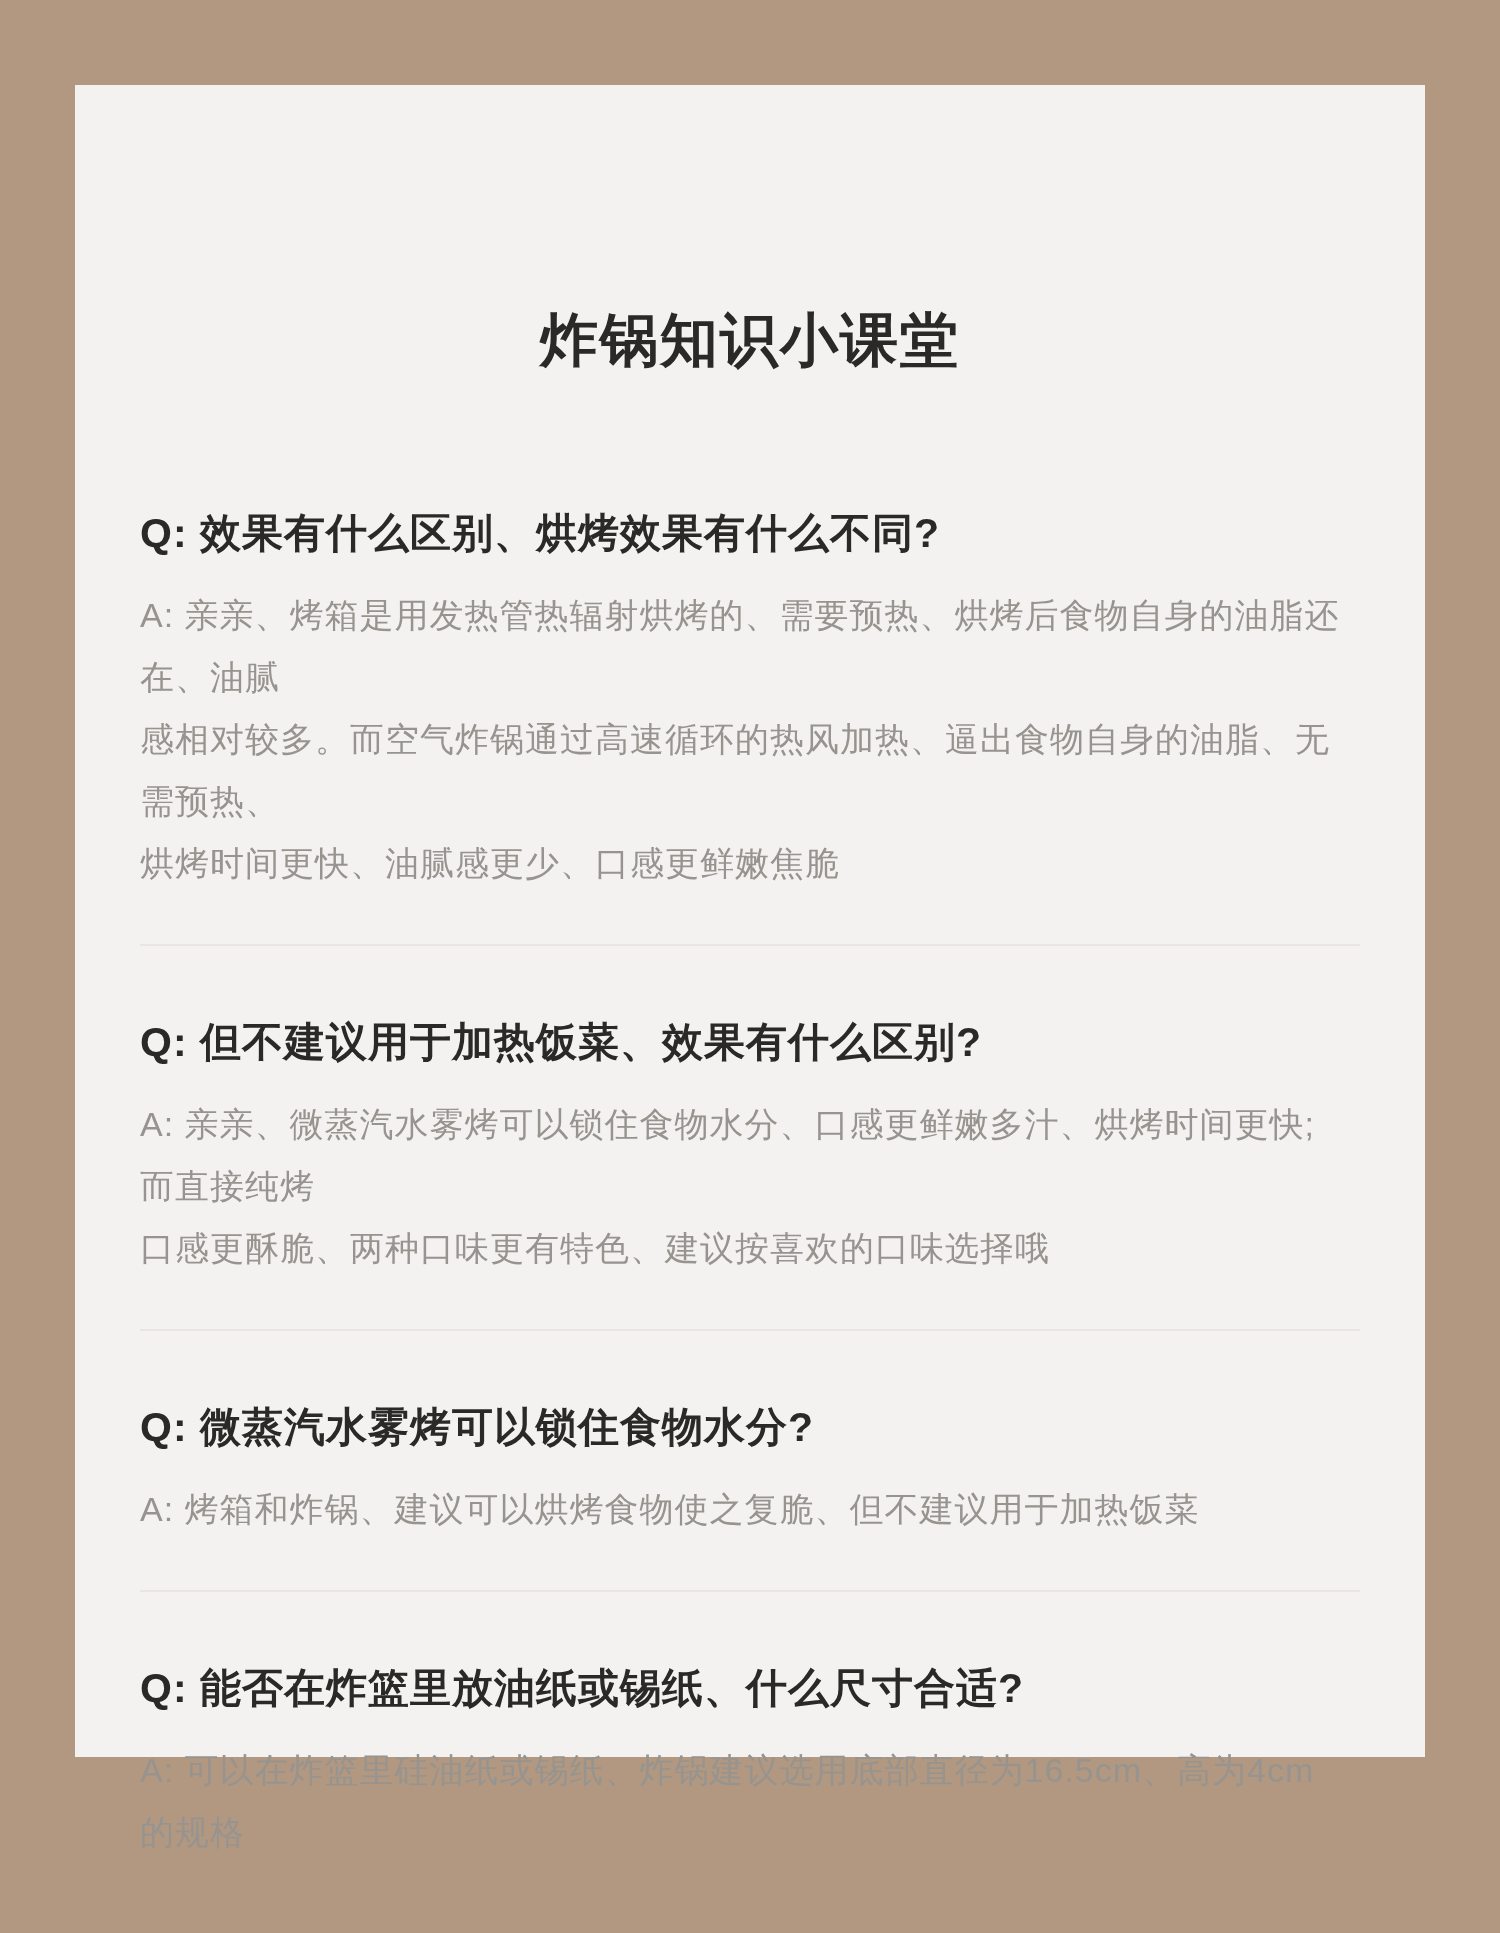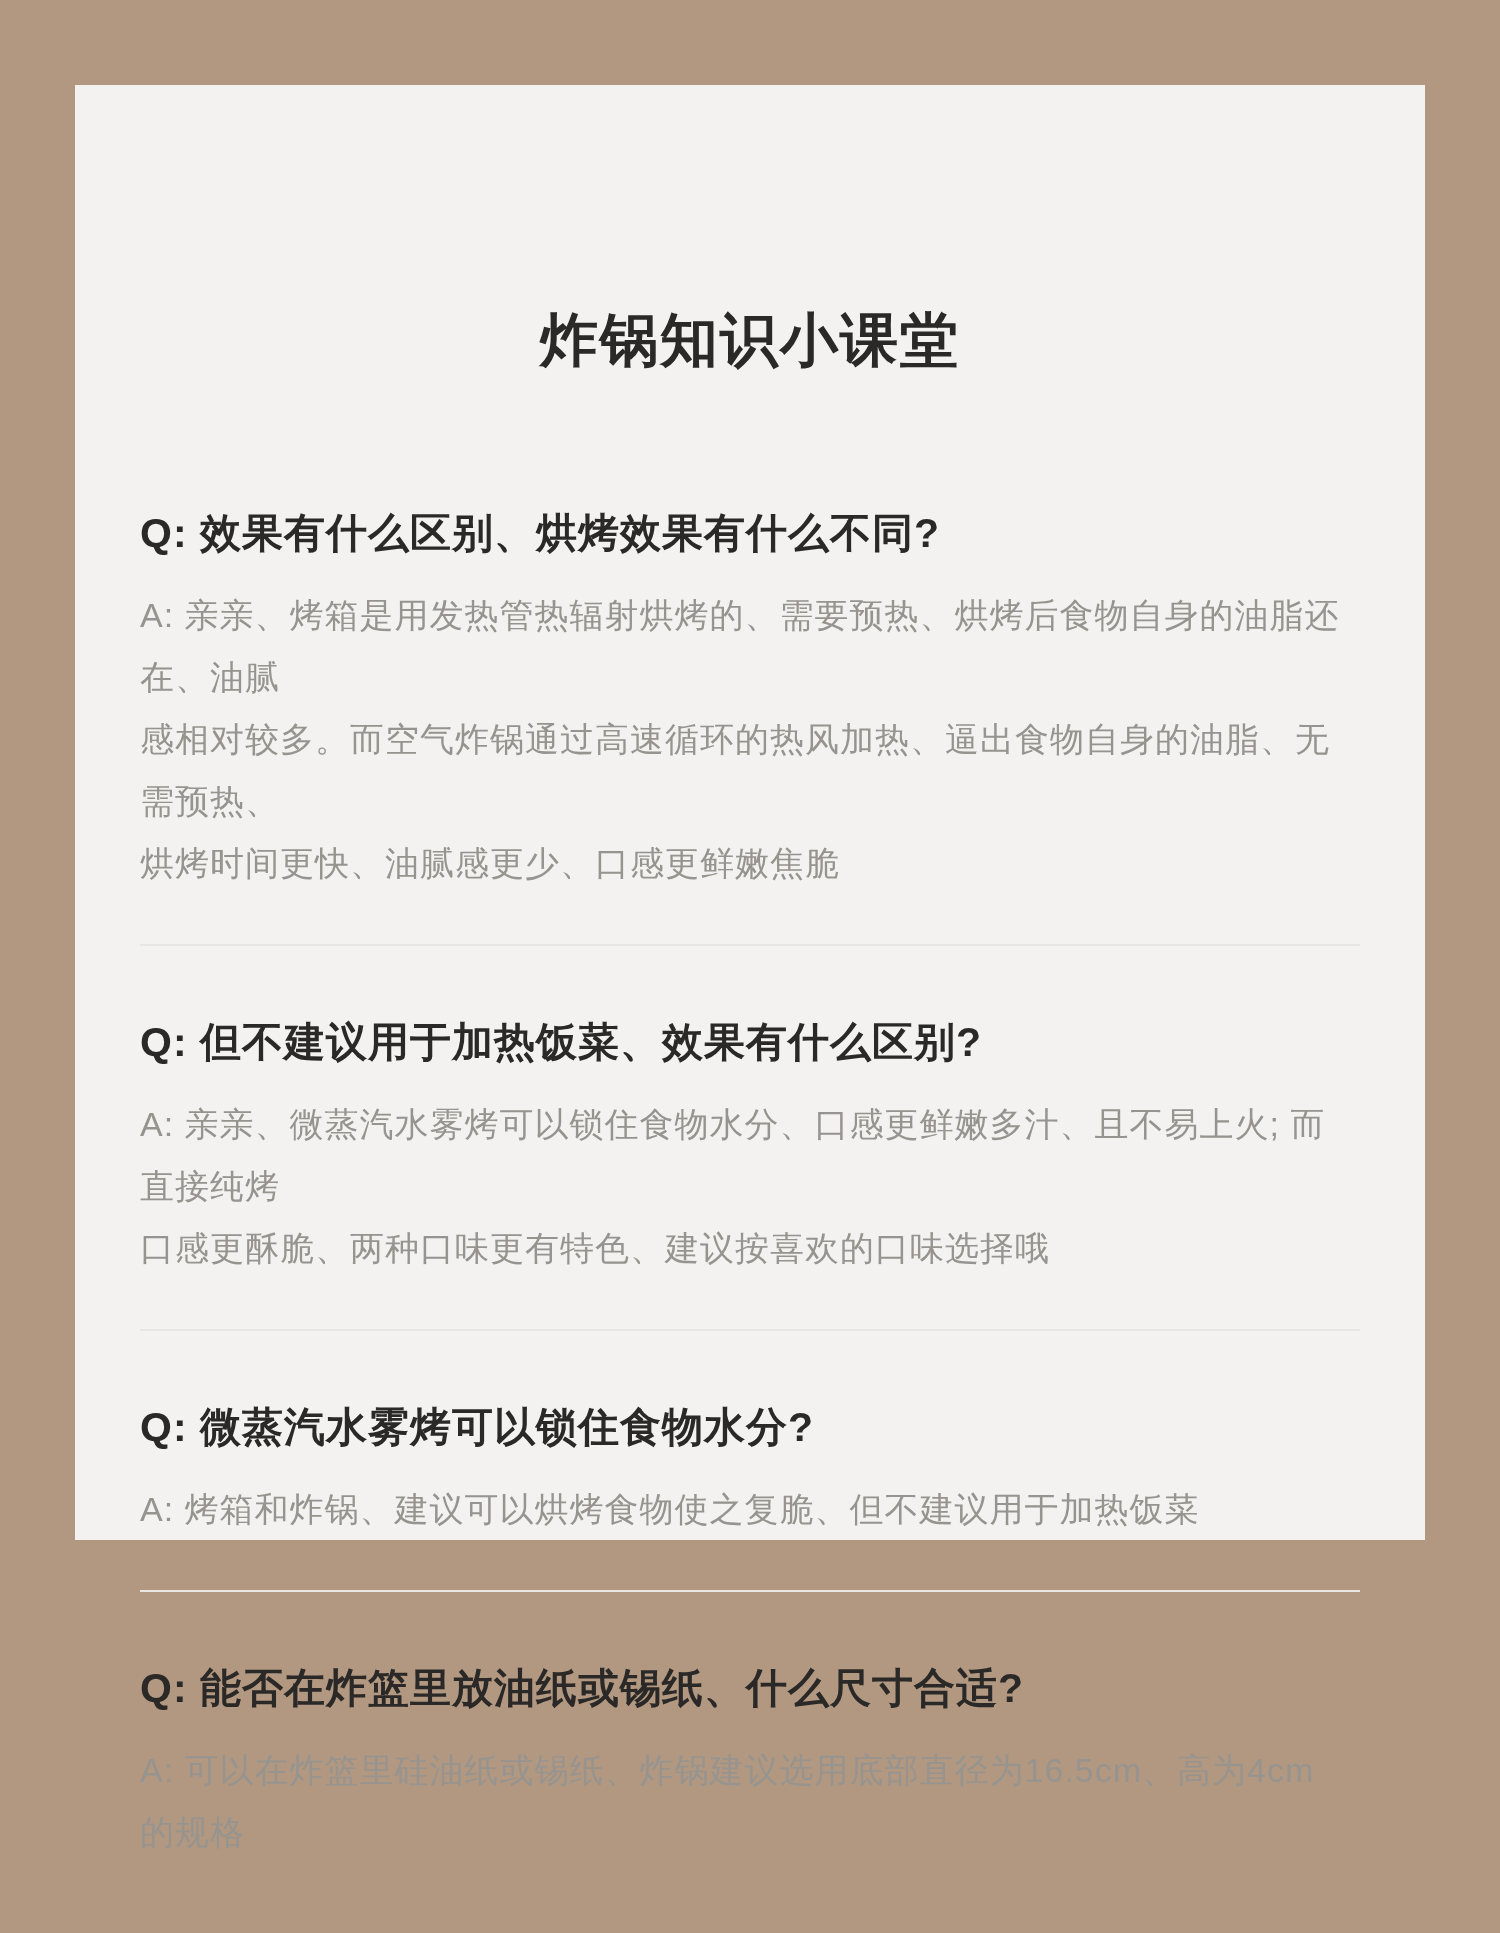--- a/index.html
+++ b/index.html
@@ -9,21 +9,21 @@
   body {
     width: 1500px;
     height: 1933px;
     background: var(--frame, #b29880);
     overflow: hidden;
     font-family: "Liberation Sans", "DejaVu Sans", sans-serif;
   }
   .card {
     box-sizing: border-box;
     margin: 85px 75px;
-    height: 1455px;
+    height: 1672px;
     background: var(--card, #f3f2f0);
     padding: 0 65px;
   }
   .title {
     margin: 0;
     padding-top: 225px;
     text-align: center;
     font-size: 58px;
     line-height: 1.05;
     font-weight: bold;
@@ -68,21 +68,21 @@
 
     <section class="qa">
       <h2 class="q">Q: 效果有什么区别、烘烤效果有什么不同?</h2>
       <p class="a">A: 亲亲、烤箱是用发热管热辐射烘烤的、需要预热、烘烤后食物自身的油脂还在、油腻
 感相对较多。而空气炸锅通过高速循环的热风加热、逼出食物自身的油脂、无需预热、
 烘烤时间更快、油腻感更少、口感更鲜嫩焦脆</p>
     </section>
 
     <section class="qa">
       <h2 class="q">Q: 但不建议用于加热饭菜、效果有什么区别?</h2>
-      <p class="a">A: 亲亲、微蒸汽水雾烤可以锁住食物水分、口感更鲜嫩多汁、且不易上火; 而直接纯烤
+      <p class="a">A: 亲亲、微蒸汽水雾烤可以锁住食物水分、口感更鲜嫩多汁、烘烤时间更快; 而直接纯烤
 口感更酥脆、两种口味更有特色、建议按喜欢的口味选择哦</p>
     </section>
 
     <section class="qa">
       <h2 class="q">Q: 微蒸汽水雾烤可以锁住食物水分?</h2>
       <p class="a">A: 烤箱和炸锅、建议可以烘烤食物使之复脆、但不建议用于加热饭菜</p>
     </section>
 
     <section class="qa">
       <h2 class="q">Q: 能否在炸篮里放油纸或锡纸、什么尺寸合适?</h2>

